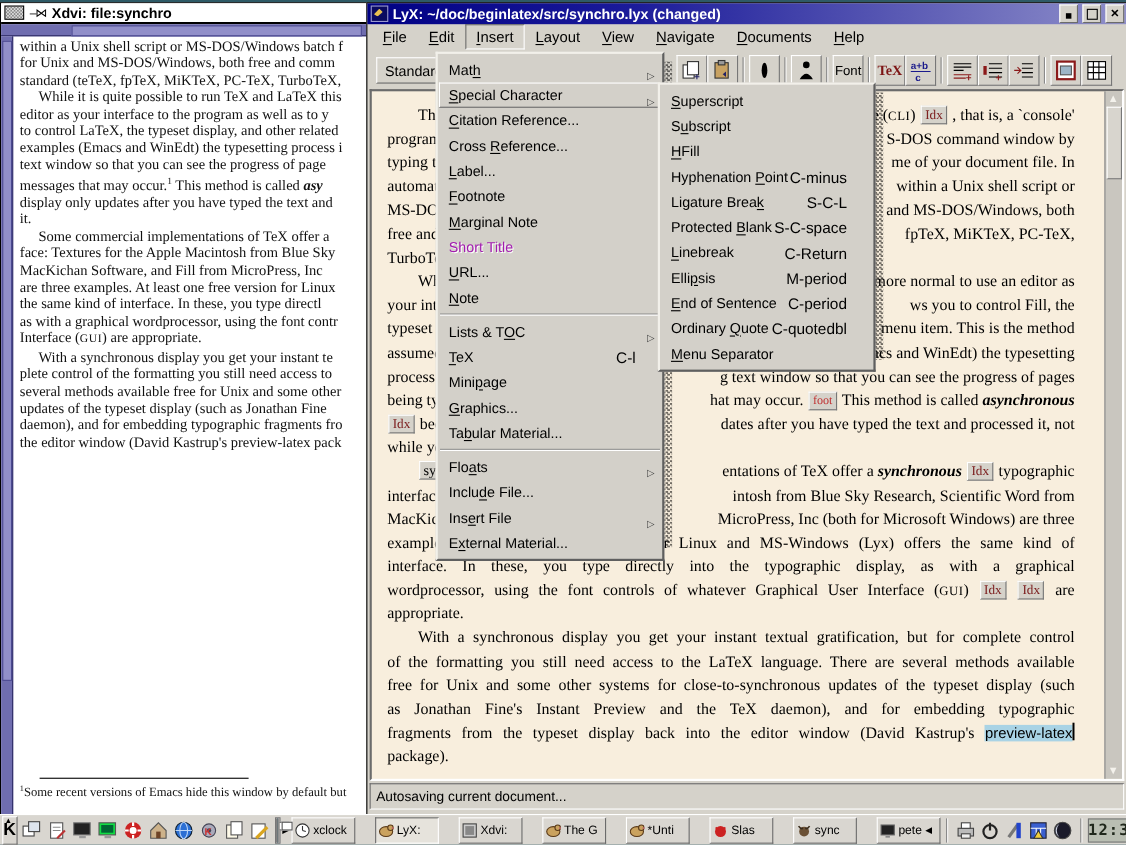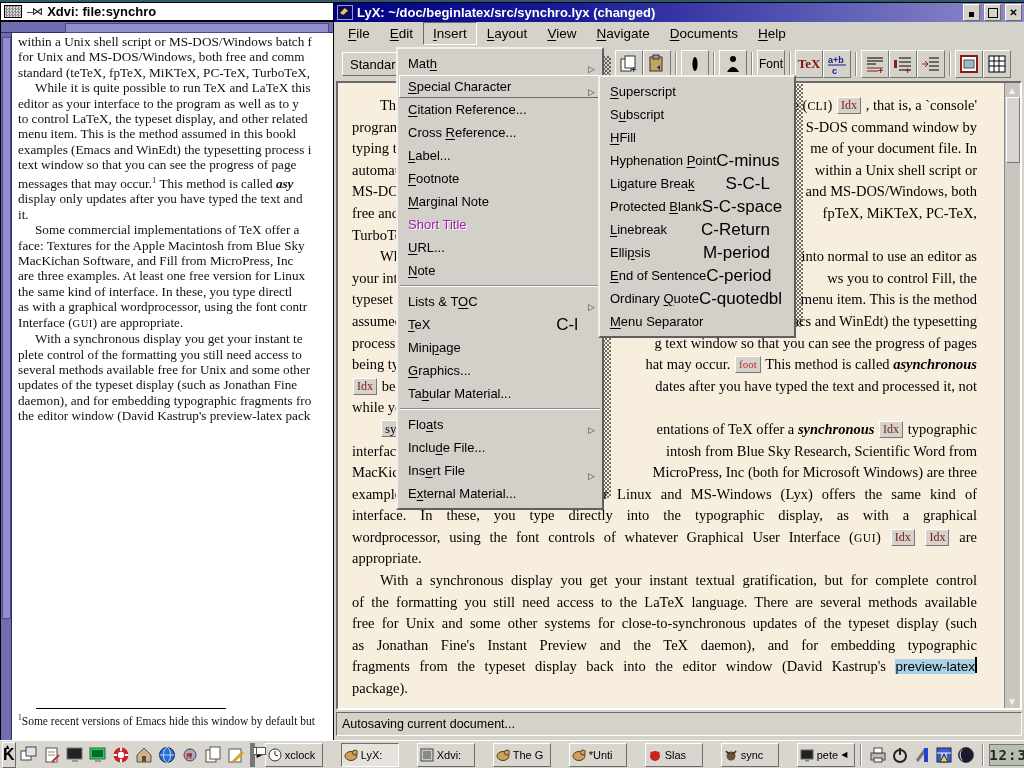--- a/index.html
+++ b/index.html
@@ -87,21 +87,21 @@
         border-top:2px solid #f2f0ea;border-left:2px solid #f2f0ea;border-right:2px solid #5f5f5f;border-bottom:2px solid #5f5f5f}
   #insert-menu{left:396px;top:47px;width:202px;z-index:31}
   #special-menu{left:598px;top:75px;width:192px;z-index:33}
   .mshadow{position:absolute;z-index:30;opacity:.55;
            background-image:conic-gradient(#000 25%,transparent 0 50%,#000 0 75%,transparent 0);background-size:4px 4px}
   #insert-shadow{left:405px;top:56px;width:206px;height:442px}
   #special-shadow{left:607px;top:84px;width:196px;height:243px;z-index:32}
   .mrow{height:21px;line-height:20px;font-size:13px;display:flex;align-items:center;padding:0 4px 0 8px;position:relative;color:#000;border:1px solid transparent}
   .mrow .lab{white-space:nowrap}
   .mrow .spacer{flex:1}
-  .mrow .short{font-size:17px;padding-right:18px;white-space:nowrap}
+  .mrow .short{font-size:14px;padding-right:18px;white-space:nowrap}
   .mrow .subarr{position:absolute;right:5px;top:6px;font-size:9px;color:#444}
   .mrow.sel{border-top:1px solid #fff;border-left:1px solid #fff;border-right:1px solid #6b6b6b;border-bottom:1px solid #6b6b6b}
   .mrow.disabled .lab{color:#a21caf;text-shadow:1px 1px 0 #fff}
   .msep{height:0;border-top:1px solid #8a8a8a;border-bottom:1px solid #fff;margin:3px 1px}
   u{text-underline-offset:2px}
 
   
   #taskbar{position:absolute;left:0;bottom:0;width:1024px;height:28px;background:#d9d6d0;z-index:40;
            border-top:1px solid #fff;display:flex;align-items:center;padding:0 2px;box-sizing:border-box;gap:2px}
   .kbtn{width:30px;height:24px;background:#d9d6d0;display:flex;align-items:center;justify-content:center;position:relative}
@@ -140,21 +140,20 @@
     <div class="xdvi-vthumb"></div>
   </div>
   <div class="xdvi-page">
     <div id="xdvi-lines">
         <div class="xp"><span class="">within a Unix shell script or MS-DOS/Windows batch f</span></div>
         <div class="xp"><span class="">for Unix and MS-DOS/Windows, both free and comm</span></div>
         <div class="xp"><span class="">standard (teTeX, fpTeX, MiKTeX, PC-TeX, TurboTeX,</span></div>
         <div class="xp ind"><span class="">While it is quite possible to run TeX and LaTeX this</span></div>
         <div class="xp"><span class="">editor as your interface to the program as well as to y</span></div>
         <div class="xp"><span class="">to control LaTeX, the typeset display, and other related</span></div>
-        <div class="xp"><span class="">menu item.  This is the method assumed in this bookl</span></div>
         <div class="xp"><span class="">examples (</span><span class="ital">Emacs</span><span class=""> and </span><span class="ital">WinEdt</span><span class="">) the typesetting process i</span></div>
         <div class="xp"><span class="">text window so that you can see the progress of page</span></div>
         <div class="xp"><span class="">messages that may occur.</span><span class="sup">1</span><span class="">  This method is called </span><span class="bi">asy</span></div>
         <div class="xp"><span class="">display only updates </span><span class="ital">after</span><span class=""> you have typed the text and</span></div>
         <div class="xp"><span class="">it.</span></div>
         <div class="xp ind"><span class="">Some commercial implementations of TeX offer a</span></div>
         <div class="xp"><span class="">face: </span><span class="ital">Textures</span><span class=""> for the Apple Macintosh from Blue Sky</span></div>
         <div class="xp"><span class="">MacKichan Software, and </span><span class="ital">Fill</span><span class=""> from MicroPress, Inc</span></div>
         <div class="xp"><span class="">are three examples.  At least one free version for Linux</span></div>
         <div class="xp"><span class="">the same kind of interface.  In these, you type directl</span></div>
@@ -326,21 +325,21 @@
         <div class="dl">
           <span class="lft"><span class="">free and</span></span>
           <span class="rgt"><span class="">fpTeX, MiKTeX, PC-TeX,</span></span>
         </div>
         <div class="dl">
           <span class="lft"><span class="">TurboTeX</span></span>
           <span class="rgt"></span>
         </div>
         <div class="dl ind">
           <span class="lft"><span class="">While</span></span>
-          <span class="rgt"><span class="">into normal to use an editor as</span></span>
+          <span class="rgt"><span class="">more normal to use an editor as</span></span>
         </div>
         <div class="dl">
           <span class="lft"><span class="">your interf</span></span>
           <span class="rgt"><span class="">ws you to control Fill, the</span></span>
         </div>
         <div class="dl">
           <span class="lft"><span class="">typeset dis</span></span>
           <span class="rgt"><span class="">menu item. This is the method</span></span>
         </div>
         <div class="dl">

